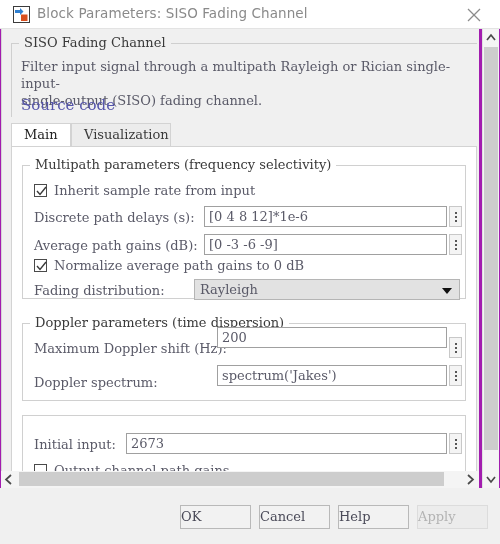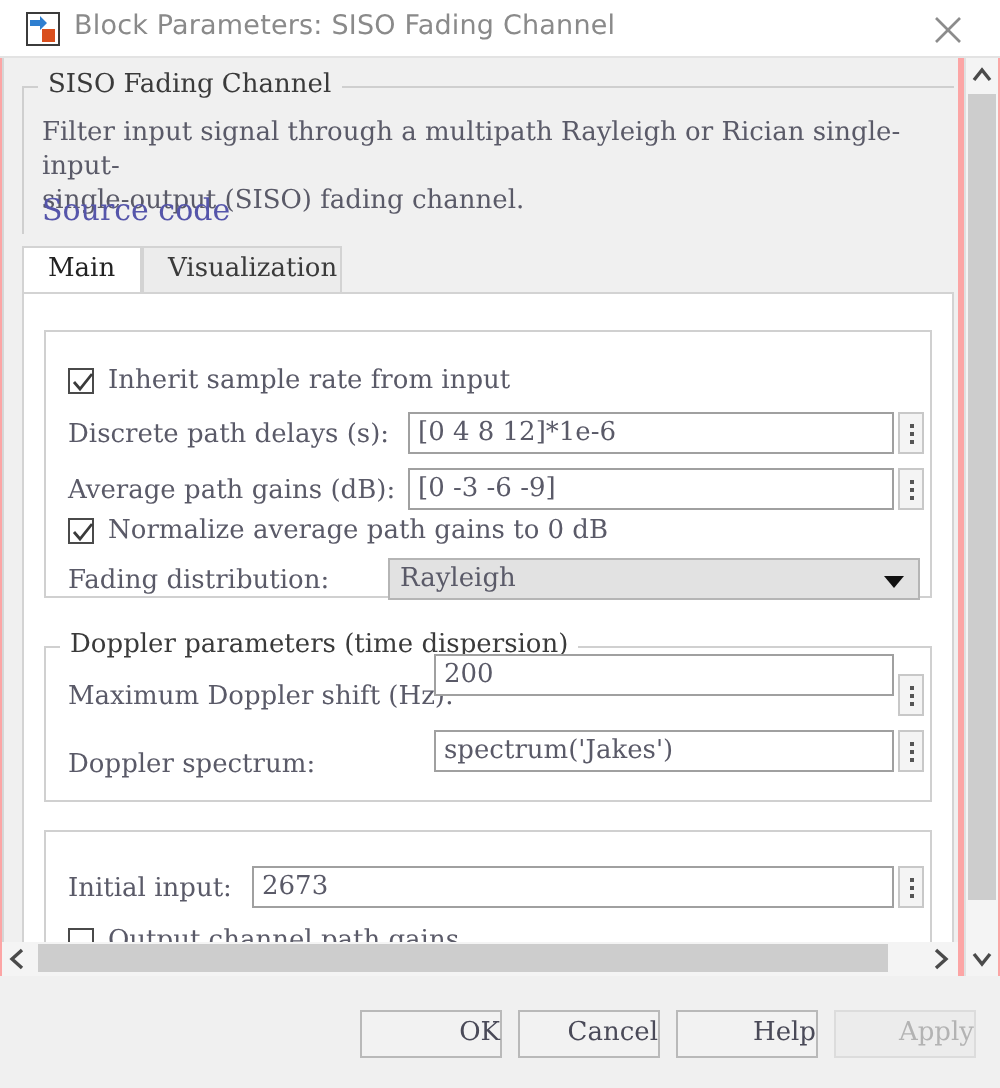--- a/index.html
+++ b/index.html
@@ -7,21 +7,21 @@
     padding: 0;
     background: #ffffff;
   }
   body {
     font-family: "DejaVu Serif", serif;
   }
   .window {
     position: relative;
     width: 500px;
     height: 544px;
-    background: #fca5a5;
+    background: #a21caf;
     overflow: hidden;
     box-sizing: border-box;
   }
 
   
   .titlebar {
     position: absolute;
     left: 0; top: 0;
     width: 500px; height: 29px;
     background: #ffffff;
@@ -306,21 +306,21 @@
   .dlgbtn {
     position: absolute;
     top: 17px;
     width: 71px; height: 24px;
     background: #f2f2f2;
     border: 1px solid #b9b9b9;
     box-sizing: border-box;
     font-family: "DejaVu Serif", serif;
     font-size: 13px;
     color: #4a4a58;
-    text-align: right;
+    text-align: left;
     line-height: 21px;
     cursor: default;
   }
   .dlgbtn.disabled { color: #b3b3b3; background: #ececec; border-color: #dcdcdc; }
 </style>
 </head>
 <body>
 
 <div class="window">
 
@@ -358,20 +358,21 @@
       <div class="tab unsel" style="left:60px; width:100px;">Visualization</div>
     </div>
 
     <div class="panel">
 
       <div class="group" style="left:10px; top:18px; width:444px; height:134px;">
         <div class="g-top"></div>
         <div class="g-left"></div>
         <div class="g-right"></div>
         <div class="g-bottom"></div>
+        <div class="g-label">Multipath parameters (frequency selectivity)</div>
 
         <div class="chk-row" style="left:12px; top:18px;">
           <span class="chk-box">
             <svg width="11" height="11" viewBox="0 0 11 11">
                 <polyline points="1,5 4,8.5 10,1" fill="none" stroke="#3a3a3a" stroke-width="1.4"></polyline>
               </svg>
           </span>
           <span class="chk-label">Inherit sample rate from input</span>
         </div>
 

